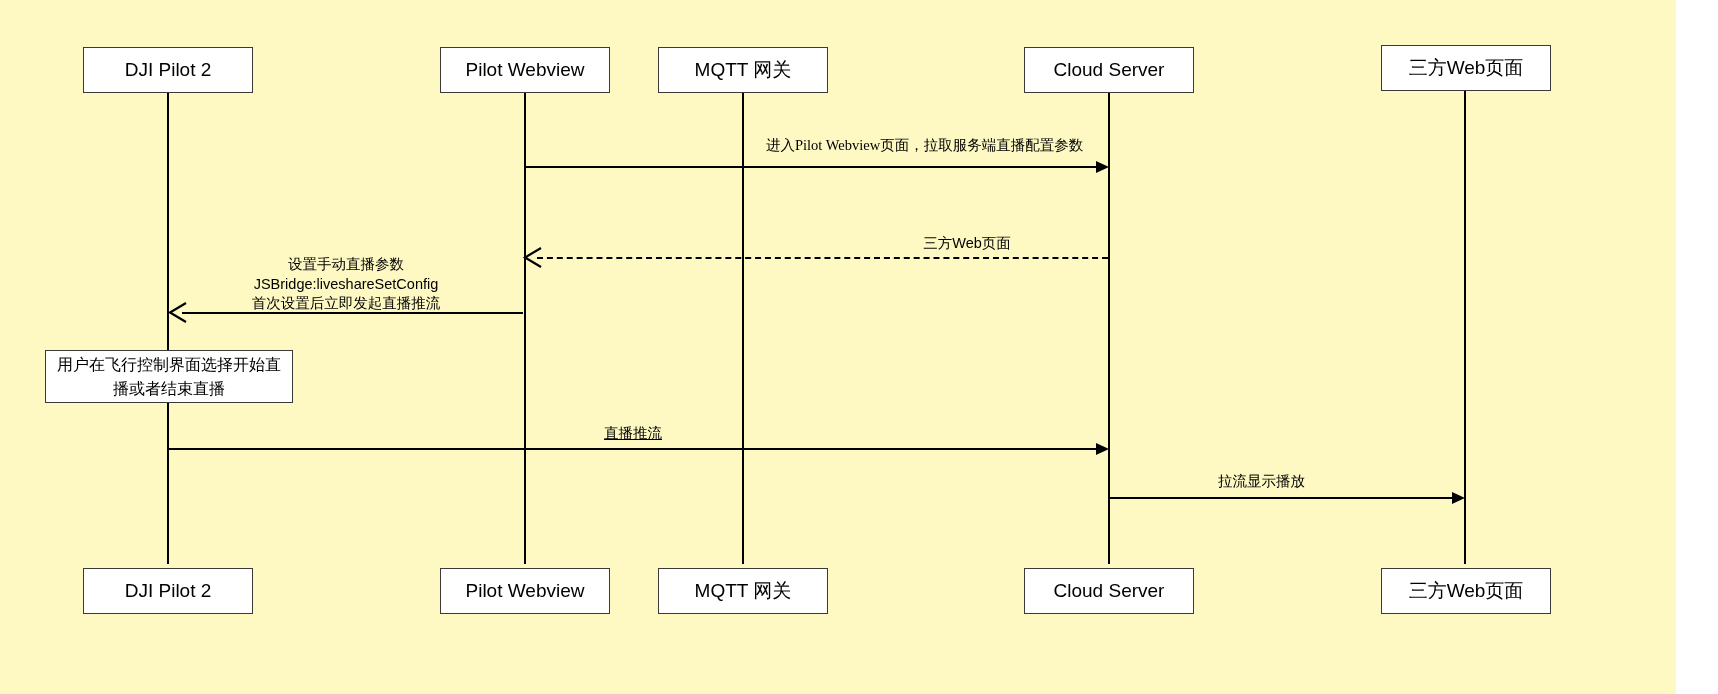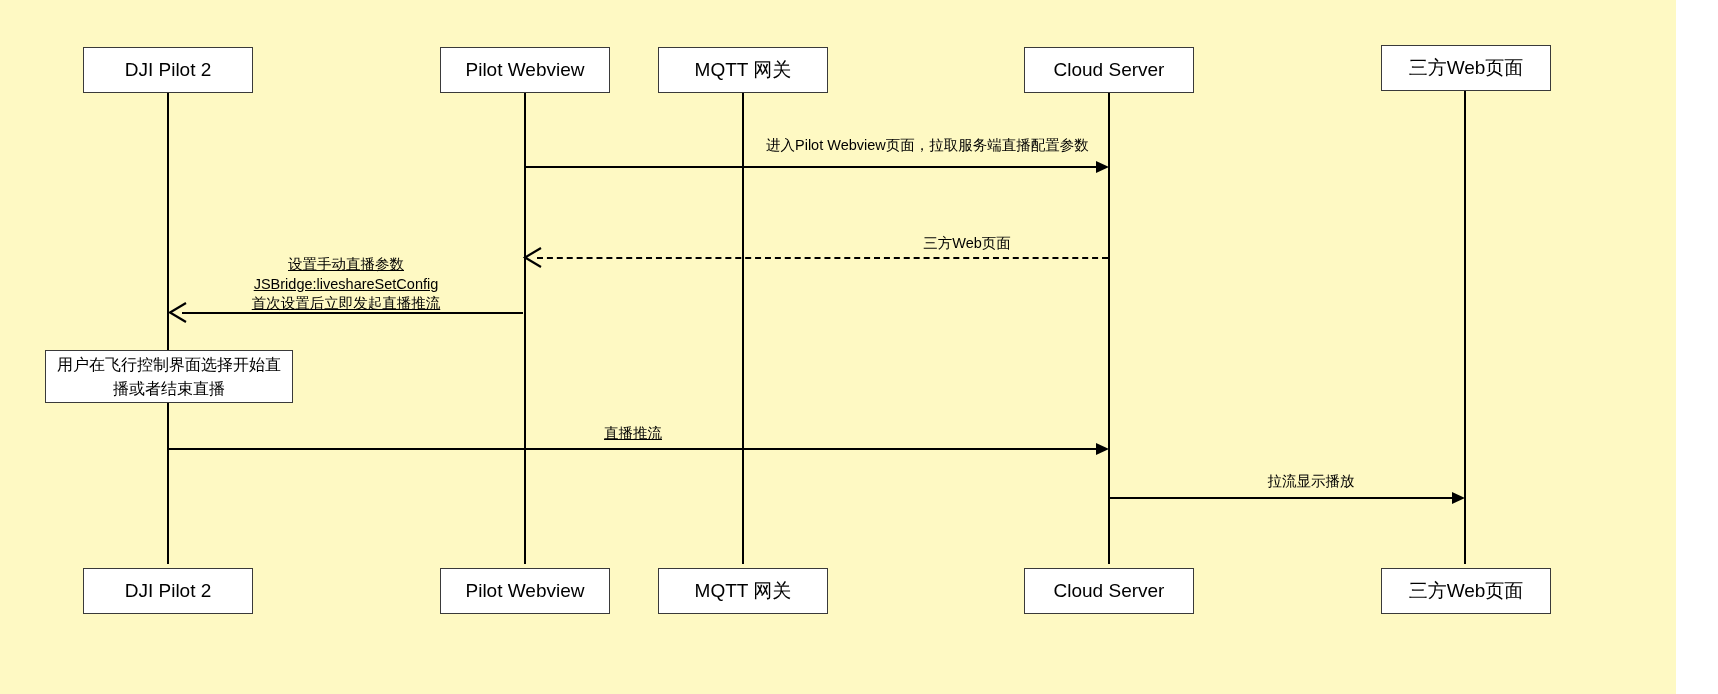--- a/index.html
+++ b/index.html
@@ -105,47 +105,47 @@
   <div class="participant" style="left:658px; top:47px; width:170px; height:46px;">
     <span>MQTT 网关</span>
   </div>
   <div class="participant" style="left:1024px; top:47px; width:170px; height:46px;">
     <span>Cloud Server</span>
   </div>
   <div class="participant" style="left:1381px; top:45px; width:170px; height:46px;">
     <span>三方Web页面</span>
   </div>
 
-  <div class="msg-label" style="left:766px; top:136px; width:300px; text-align:center;">进入Pilot Webview页面，拉取服务端直播配置参数</div>
+  <div class="msg-label" style="left:766px; top:136px; width:300px; text-align:center;font-family:Liberation Serif, serif;">进入Pilot Webview页面，拉取服务端直播配置参数</div>
   <div class="msg-line" style="left:525px; top:166px; width:572px;"></div>
   <div class="arrow-right" style="left:1096px; top:161px;"></div>
 
   <div class="msg-label" style="left:822px; top:234px; width:290px; text-align:center;">三方Web页面</div>
   <div class="msg-line dashed" style="left:537px; top:257px; width:571px;"></div>
   <svg class="arrow-open-svg" style="left:519px; top:245px; width:26px; height:26px;" viewBox="0 0 26 26">
     <polyline points="22,3 6,12.5 22,22" fill="none" stroke="#000000" stroke-width="2.2" stroke-linecap="butt" stroke-linejoin="miter"></polyline>
   </svg>
 
-  <div class="msg-label" style="left:170px; top:255px; width:352px; text-align:center;text-decoration:underline;">设置手动直播参数
+  <div class="msg-label" style="left:170px; top:255px; width:352px; text-align:center;">设置手动直播参数
 JSBridge:liveshareSetConfig
 首次设置后立即发起直播推流</div>
   <div class="msg-line" style="left:182px; top:312px; width:341px;"></div>
   <svg class="arrow-open-svg" style="left:164px; top:300px; width:26px; height:26px;" viewBox="0 0 26 26">
     <polyline points="22,3 6,12.5 22,22" fill="none" stroke="#000000" stroke-width="2.2" stroke-linecap="butt" stroke-linejoin="miter"></polyline>
   </svg>
 
   <div class="note" style="left:45px; top:350px; width:248px; height:53px; display:flex; align-items:center; justify-content:center;">
     <span>用户在飞行控制界面选择开始直播或者结束直播</span>
   </div>
 
   <div class="msg-label" style="left:568px; top:424px; width:130px; text-align:center;text-decoration:underline;">直播推流</div>
   <div class="msg-line" style="left:168px; top:448px; width:929px;"></div>
   <div class="arrow-right" style="left:1096px; top:443px;"></div>
 
-  <div class="msg-label" style="left:1218px; top:472px; width:186px; text-align:center;">拉流显示播放</div>
+  <div class="msg-label" style="left:1218px; top:472px; width:186px; text-align:left;">拉流显示播放</div>
   <div class="msg-line" style="left:1108px; top:497px; width:345px;"></div>
   <div class="arrow-right" style="left:1452px; top:492px;"></div>
 
   <div class="participant" style="left:83px; top:568px; width:170px; height:46px;">
     <span>DJI Pilot 2</span>
   </div>
   <div class="participant" style="left:440px; top:568px; width:170px; height:46px;">
     <span>Pilot Webview</span>
   </div>
   <div class="participant" style="left:658px; top:568px; width:170px; height:46px;">

